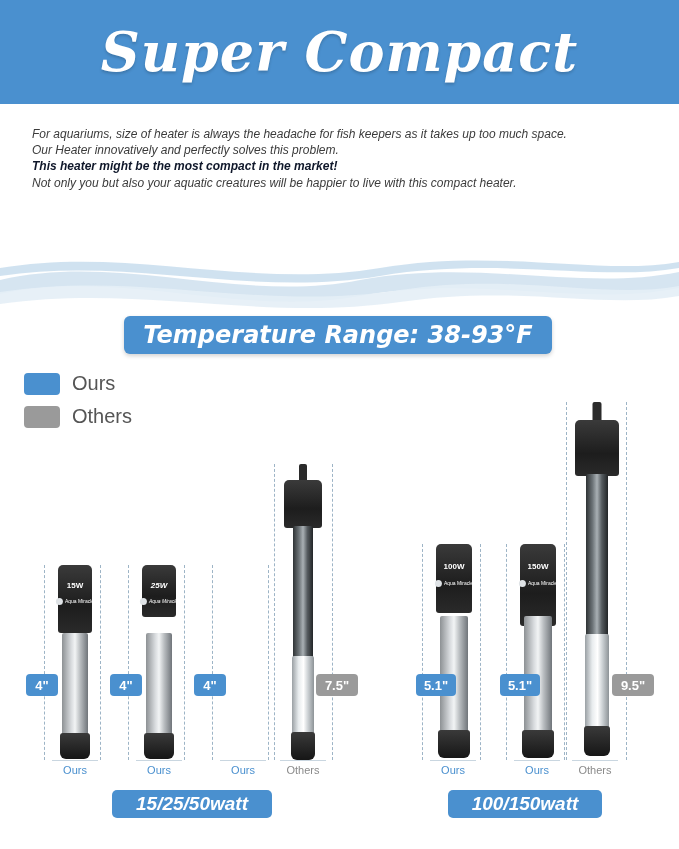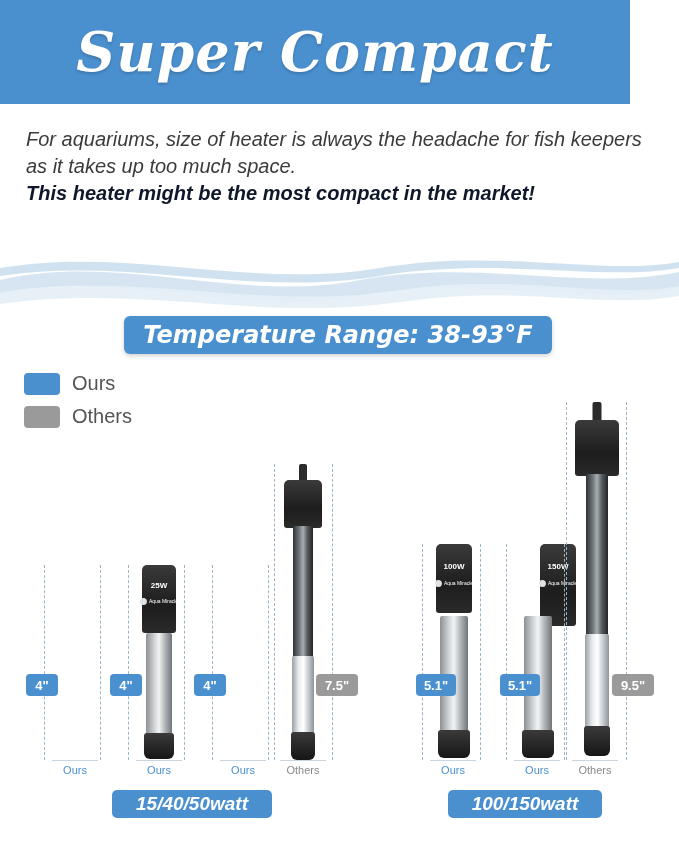--- a/index.html
+++ b/index.html
@@ -4,36 +4,36 @@
 <style>
   html,body{margin:0;padding:0;}
   body{
     width:679px;height:849px;
     background:#ffffff;
     font-family:"Liberation Sans", sans-serif;
     position:relative;
     overflow:hidden;
   }
   .header{
-    position:absolute;left:0;top:0;width:630px;height:104px;
+    position:absolute;left:0;top:0;width:679px;height:104px;
     background:#4a90cf;
     display:flex;align-items:center;justify-content:center;
   }
   .header-title{
     font-family:"DejaVu Serif", serif;
     font-style:italic;
     font-weight:bold;
     color:#ffffff;
     font-size:54px;
     letter-spacing:1px;
     text-shadow:0 2px 3px rgba(0,0,0,.18);
   }
   .intro{
-    position:absolute;left:26px;top:126px;width:640px;
-    font-size:20px;line-height:1.35;color:#3b3b3b;
+    position:absolute;left:32px;top:126px;width:640px;
+    font-size:12px;line-height:1.35;color:#3b3b3b;
   }
   .intro p{margin:0;}
   .intro .highlight{
     color:#0f172a;font-weight:bold;font-style:italic;
   }
   .intro .line{font-style:italic;}
   .wave{
     position:absolute;left:0;top:246px;width:679px;height:70px;
     overflow:hidden;
   }
@@ -120,21 +120,23 @@
 </style>
 </head>
 <body>
 
 <div class="header">
   <div class="header-title">Super Compact</div>
 </div>
 
 <div class="intro">
   <p class="line">For aquariums, size of heater is always the headache for fish keepers as it takes up too much space.</p>
+  <p class="line">Our Heater innovatively and perfectly solves this problem.</p>
   <p class="highlight">This heater might be the most compact in the market!</p>
+  <p class="line">Not only you but also your aquatic creatures will be happier to live with this compact heater.</p>
 </div>
 
 <div class="wave">
   <svg width="679" height="70" viewBox="0 0 679 70" xmlns="http://www.w3.org/2000/svg" aria-hidden="true">
     <path d="M0,34 C120,6 240,58 360,34 C480,12 580,46 679,26 L679,42 C580,62 480,28 360,50 C240,72 120,22 0,48 Z" fill="#cfe0ee" opacity="0.85"></path>
     <path d="M0,46 C140,24 260,66 400,44 C520,26 600,54 679,40 L679,50 C600,64 520,38 400,56 C260,76 140,38 0,58 Z" fill="#e4eef6" opacity="0.9"></path>
     <path d="M0,22 C130,0 250,44 380,22 C500,2 600,30 679,16 L679,22 C600,36 500,10 380,30 C250,52 130,10 0,30 Z" fill="#a9cbe4" opacity="0.55"></path>
   </svg>
 </div>
 
@@ -148,28 +150,38 @@
     <span class="legend-label">Ours</span>
   </div>
   <div class="legend-row">
     <span class="legend-swatch" style="background:#9a9a9a"></span>
     <span class="legend-label">Others</span>
   </div>
 </div>
 
 <div class="chart">
 
+  <div class="heater" style="left:58px;top:145px;width:34px;height:195px;">
+    <div class="cap" style="height:68px;">
+      <div class="cap-label" style="top:16px;">15W</div>
+      <div class="brand" style="top:33px;">
+        <span class="dot"></span><span>Aqua</span> <span>Miracle</span>
+      </div>
+    </div>
+    <div class="tube" style="top:68px;width:26px;height:104px;"></div>
+    <div class="foot" style="top:168px;width:30px;height:26px;"></div>
+  </div>
   <div class="dim-line" style="left:44px;top:145px;height:195px;"></div>
   <div class="dim-line" style="left:100px;top:145px;height:195px;"></div>
   <div class="size-tag ours" style="left:26px;top:254px;width:32px;">4"</div>
   <div class="who ours" style="left:50px;top:344px;width:50px;">Ours</div>
   <div class="base-line" style="left:52px;top:340px;width:46px;"></div>
 
   <div class="heater" style="left:142px;top:145px;width:34px;height:195px;">
-    <div class="cap" style="height:68px;">
+    <div class="cap" style="height:52px;font-style:italic;">
       <div class="cap-label" style="top:16px;">25W</div>
       <div class="brand" style="top:33px;">
         <span class="dot"></span><span>Aqua</span> <span>Miracle</span>
       </div>
     </div>
     <div class="tube" style="top:68px;width:26px;height:104px;"></div>
     <div class="foot" style="top:168px;width:30px;height:26px;"></div>
   </div>
   <div class="dim-line" style="left:128px;top:145px;height:195px;"></div>
   <div class="dim-line" style="left:184px;top:145px;height:195px;"></div>
@@ -189,40 +201,40 @@
     <div class="tube dark" style="top:62px;width:20px;height:132px;"></div>
     <div class="tube clear" style="top:192px;width:22px;height:80px;"></div>
     <div class="foot" style="top:268px;width:24px;height:28px;"></div>
   </div>
   <div class="dim-line" style="left:274px;top:44px;height:296px;"></div>
   <div class="dim-line" style="left:332px;top:44px;height:296px;"></div>
   <div class="size-tag others" style="left:316px;top:254px;width:42px;">7.5"</div>
   <div class="who others" style="left:278px;top:344px;width:50px;">Others</div>
   <div class="base-line" style="left:280px;top:340px;width:46px;"></div>
 
-  <div class="group-tag" style="left:112px;top:370px;width:160px;">15/40/50watt</div>
+  <div class="group-tag" style="left:112px;top:370px;width:160px;">15/25/50watt</div>
 
   <div class="heater" style="left:436px;top:124px;width:36px;height:216px;">
     <div class="cap" style="height:69px;">
       <div class="cap-label" style="top:18px;">100W</div>
       <div class="brand" style="top:36px;">
         <span class="dot"></span><span>Aqua</span> <span>Miracle</span>
       </div>
     </div>
     <div class="tube" style="top:72px;width:28px;height:118px;"></div>
     <div class="foot" style="top:186px;width:32px;height:28px;"></div>
   </div>
   <div class="dim-line" style="left:422px;top:124px;height:216px;"></div>
   <div class="dim-line" style="left:480px;top:124px;height:216px;"></div>
   <div class="size-tag ours" style="left:416px;top:254px;width:40px;">5.1"</div>
   <div class="who ours" style="left:428px;top:344px;width:50px;">Ours</div>
   <div class="base-line" style="left:430px;top:340px;width:46px;"></div>
 
   <div class="heater" style="left:520px;top:124px;width:36px;height:216px;">
-    <div class="cap" style="height:82px;margin-left:20px;">
+    <div class="cap" style="height:82px;">
       <div class="cap-label" style="top:18px;">150W</div>
       <div class="brand" style="top:36px;">
         <span class="dot"></span><span>Aqua</span> <span>Miracle</span>
       </div>
     </div>
     <div class="tube" style="top:72px;width:28px;height:118px;"></div>
     <div class="foot" style="top:186px;width:32px;height:28px;"></div>
   </div>
   <div class="dim-line" style="left:506px;top:124px;height:216px;"></div>
   <div class="dim-line" style="left:564px;top:124px;height:216px;"></div>

